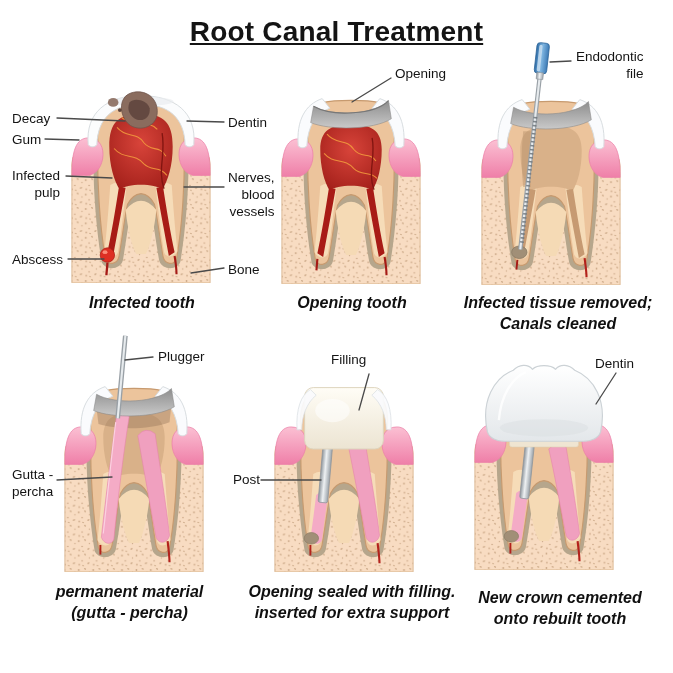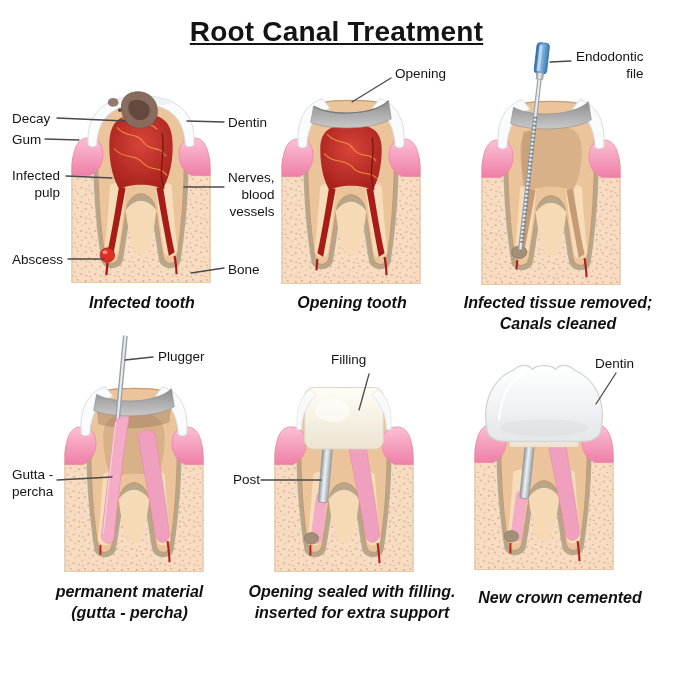--- a/index.html
+++ b/index.html
@@ -293,15 +293,16 @@
   <div class="cap" style="left:27px;top:581px;width:205px">
     <div>permanent material</div>
     <div>(gutta - percha)</div>
   </div>
   <div class="cap" style="left:232px;top:581px;width:240px">
     <div>Opening sealed with filling.</div>
     <div>inserted for extra support</div>
   </div>
   <div class="cap" style="left:447px;top:587px;width:226px">
     <div>New crown cemented</div>
+    <div>onto rebuilt tooth</div>
   </div>
 
 </div>
 
 </body></html>

